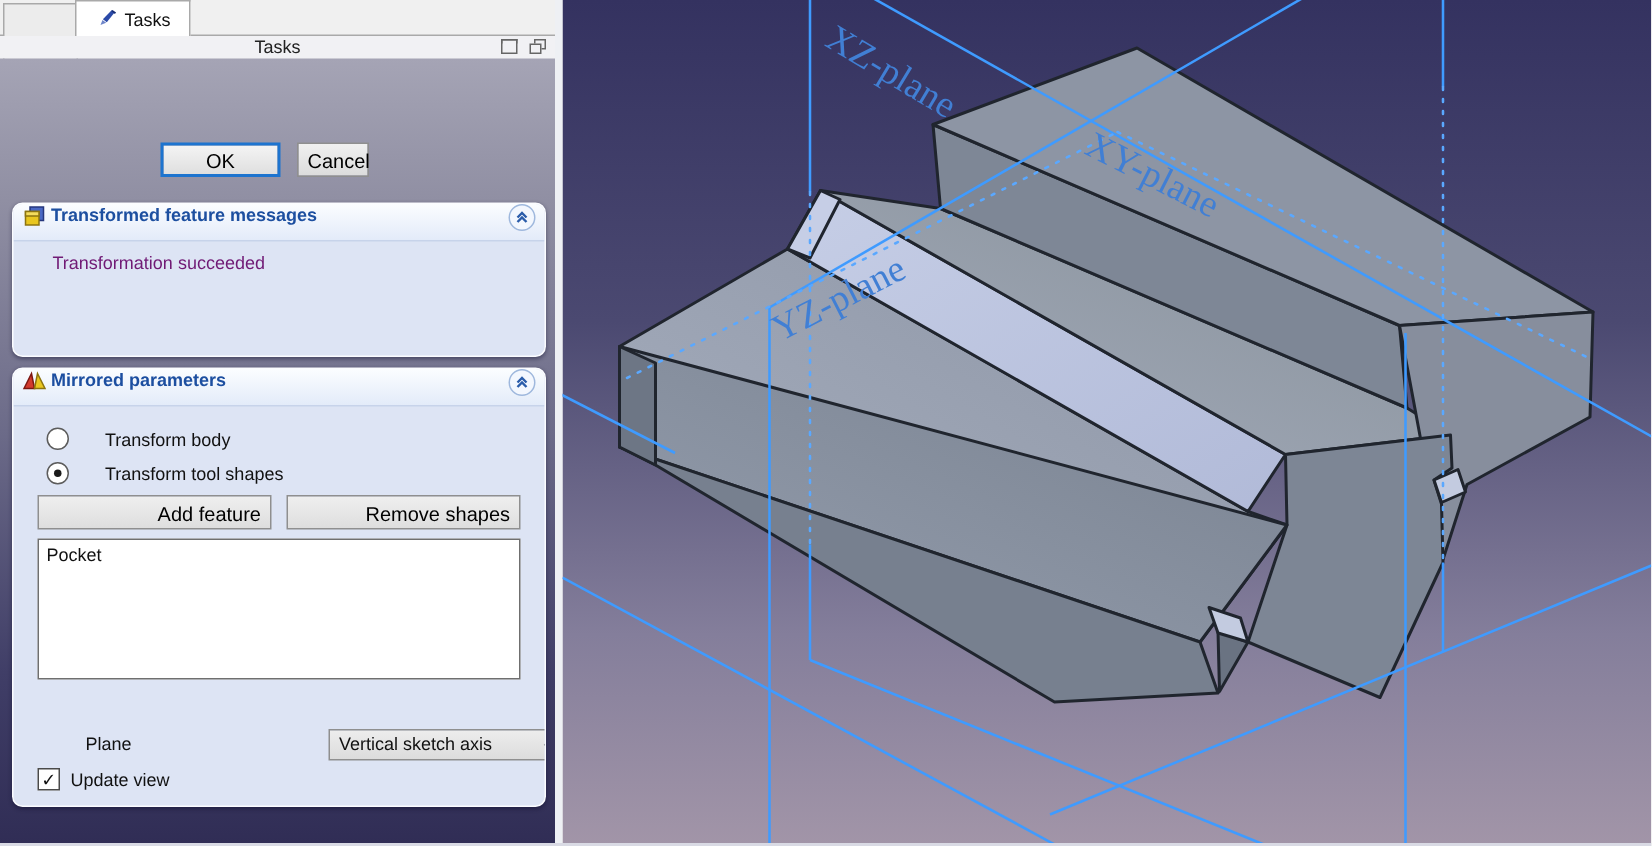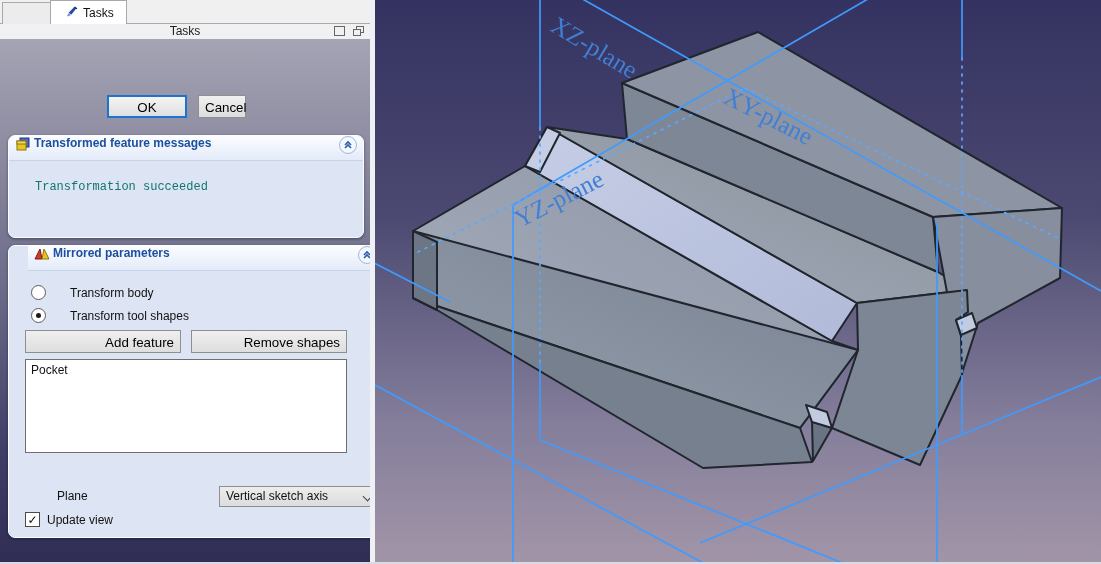--- a/index.html
+++ b/index.html
@@ -38,22 +38,22 @@
       text-align:center;line-height:21px;box-sizing:border-box;}
 
   .group{position:absolute;left:8px;width:354px;border:1px solid #fbfcff;border-radius:7px;
       box-shadow:0 1px 3px rgba(10,10,40,.45);overflow:hidden;background:#dde4f4;}
   .group-header{height:24px;background:linear-gradient(#fbfdff,#e3ebf9);
       border-bottom:1px solid #c7d3ea;display:flex;padding:0 6px;gap:3px;}
   .group-title{font-weight:bold;color:#1d4fa0;}
   .collapse{margin-left:auto;width:16px;height:16px;border-radius:50%;
       background:#f3f7fe;border:1px solid #9fb8dd;display:flex;align-items:center;justify-content:center;}
   .g1{top:96px;height:101px;}
-  .g2{top:206px;height:291px;padding-left:19px;}
-  .msg{position:absolute;left:26px;top:44px;color:#0f766e;font-family:Liberation Mono, monospace;}
+  .g2{top:206px;height:291px;}
+  .msg{position:absolute;left:26px;top:32px;color:#701a75;}
 
   .radio-row{position:absolute;left:22px;display:flex;align-items:center;gap:24px;}
   .radio{width:13px;height:13px;border-radius:50%;border:1px solid #5c5c5c;background:#fff;
       display:flex;align-items:center;justify-content:center;}
   .radio .dot{width:5px;height:5px;border-radius:50%;background:#1a1a1a;}
   .fbtn{position:absolute;top:84px;height:23px;background:linear-gradient(#efefef,#dedede);
       border:1px solid #8f8f8f;text-align:right;line-height:21px;box-sizing:border-box;}
   .fbtn.add{left:16px;width:156px;}
   .fbtn.remove{left:182px;width:156px;}
   .flist{position:absolute;left:16px;top:113px;width:322px;height:94px;background:#fff;

